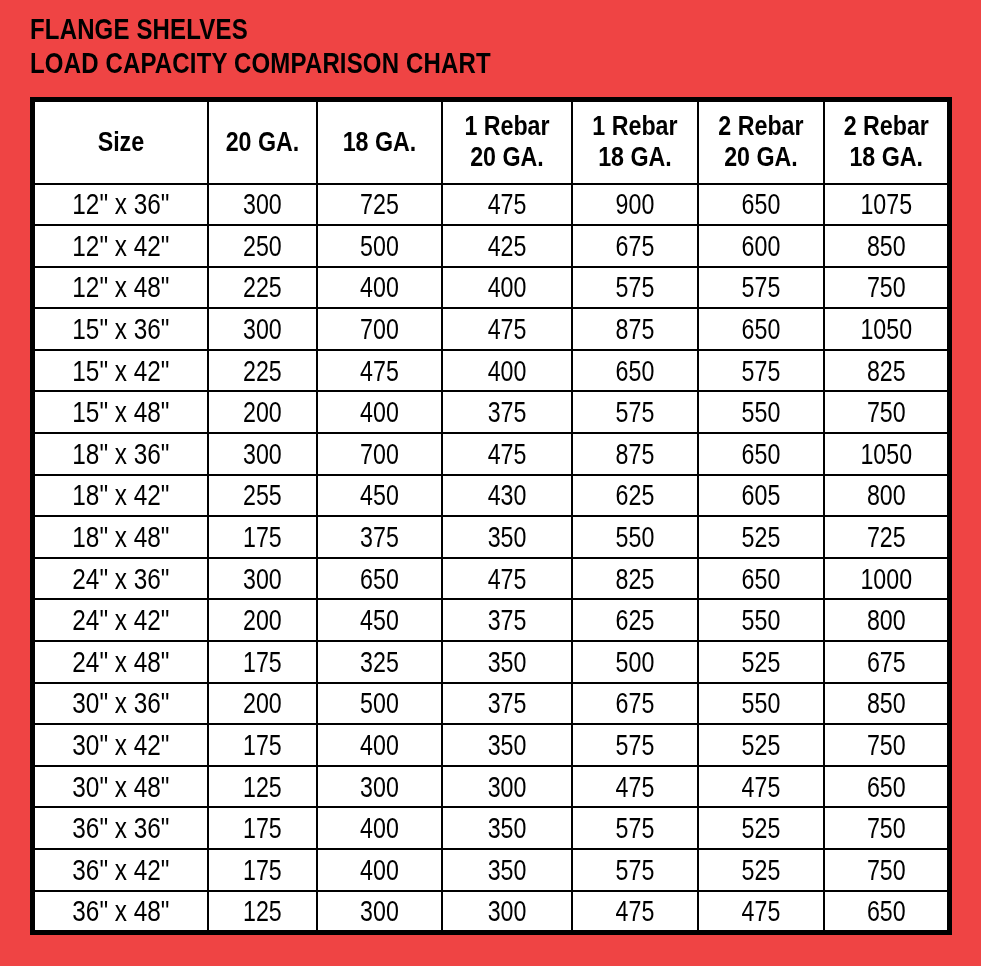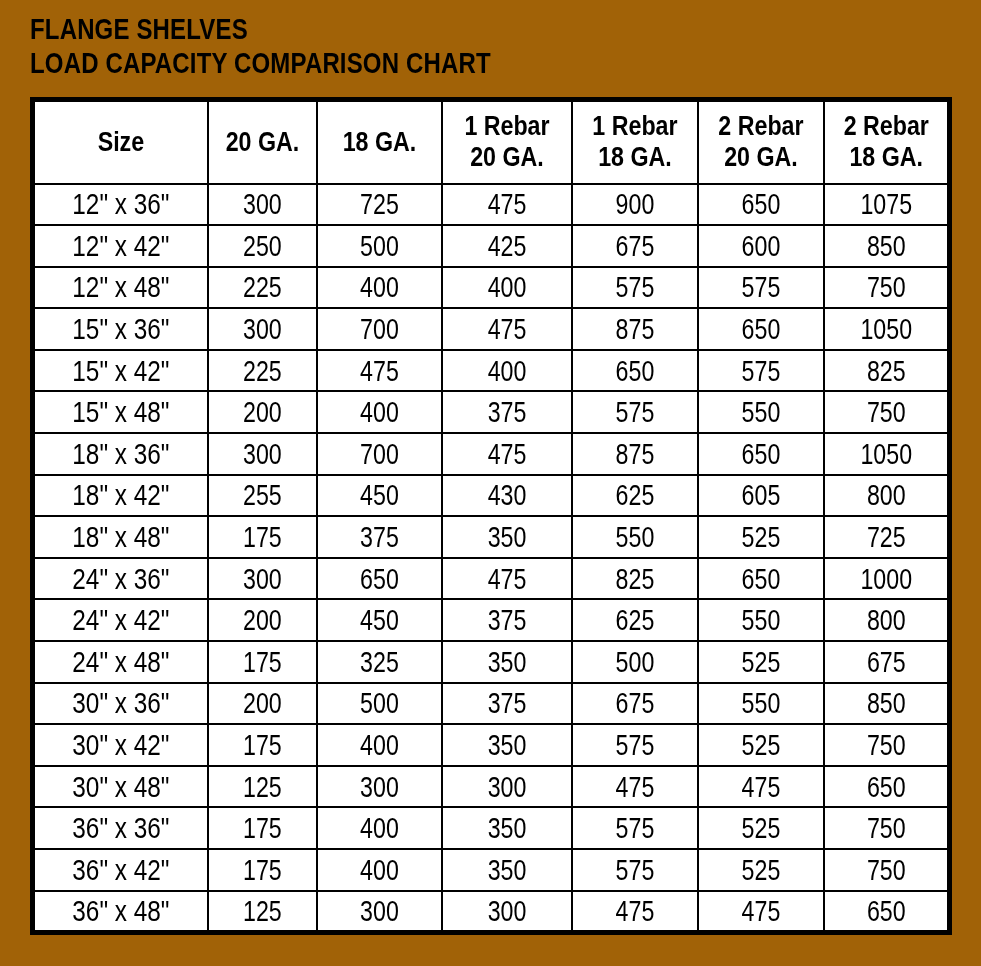--- a/index.html
+++ b/index.html
@@ -12,21 +12,21 @@
     height: 966px;
     font-family: "Liberation Sans", "DejaVu Sans", sans-serif;
     color: #000000;
     overflow: hidden;
   }
 
   #page {
     position: relative;
     width: 981px;
     height: 966px;
-    background: #a16207;
+    background: #ef4444;
     text-decoration: underline;
   }
 
   
   .title-block {
     position: absolute;
     left: 30px;
     top: 12px;
     width: 900px;
   }

